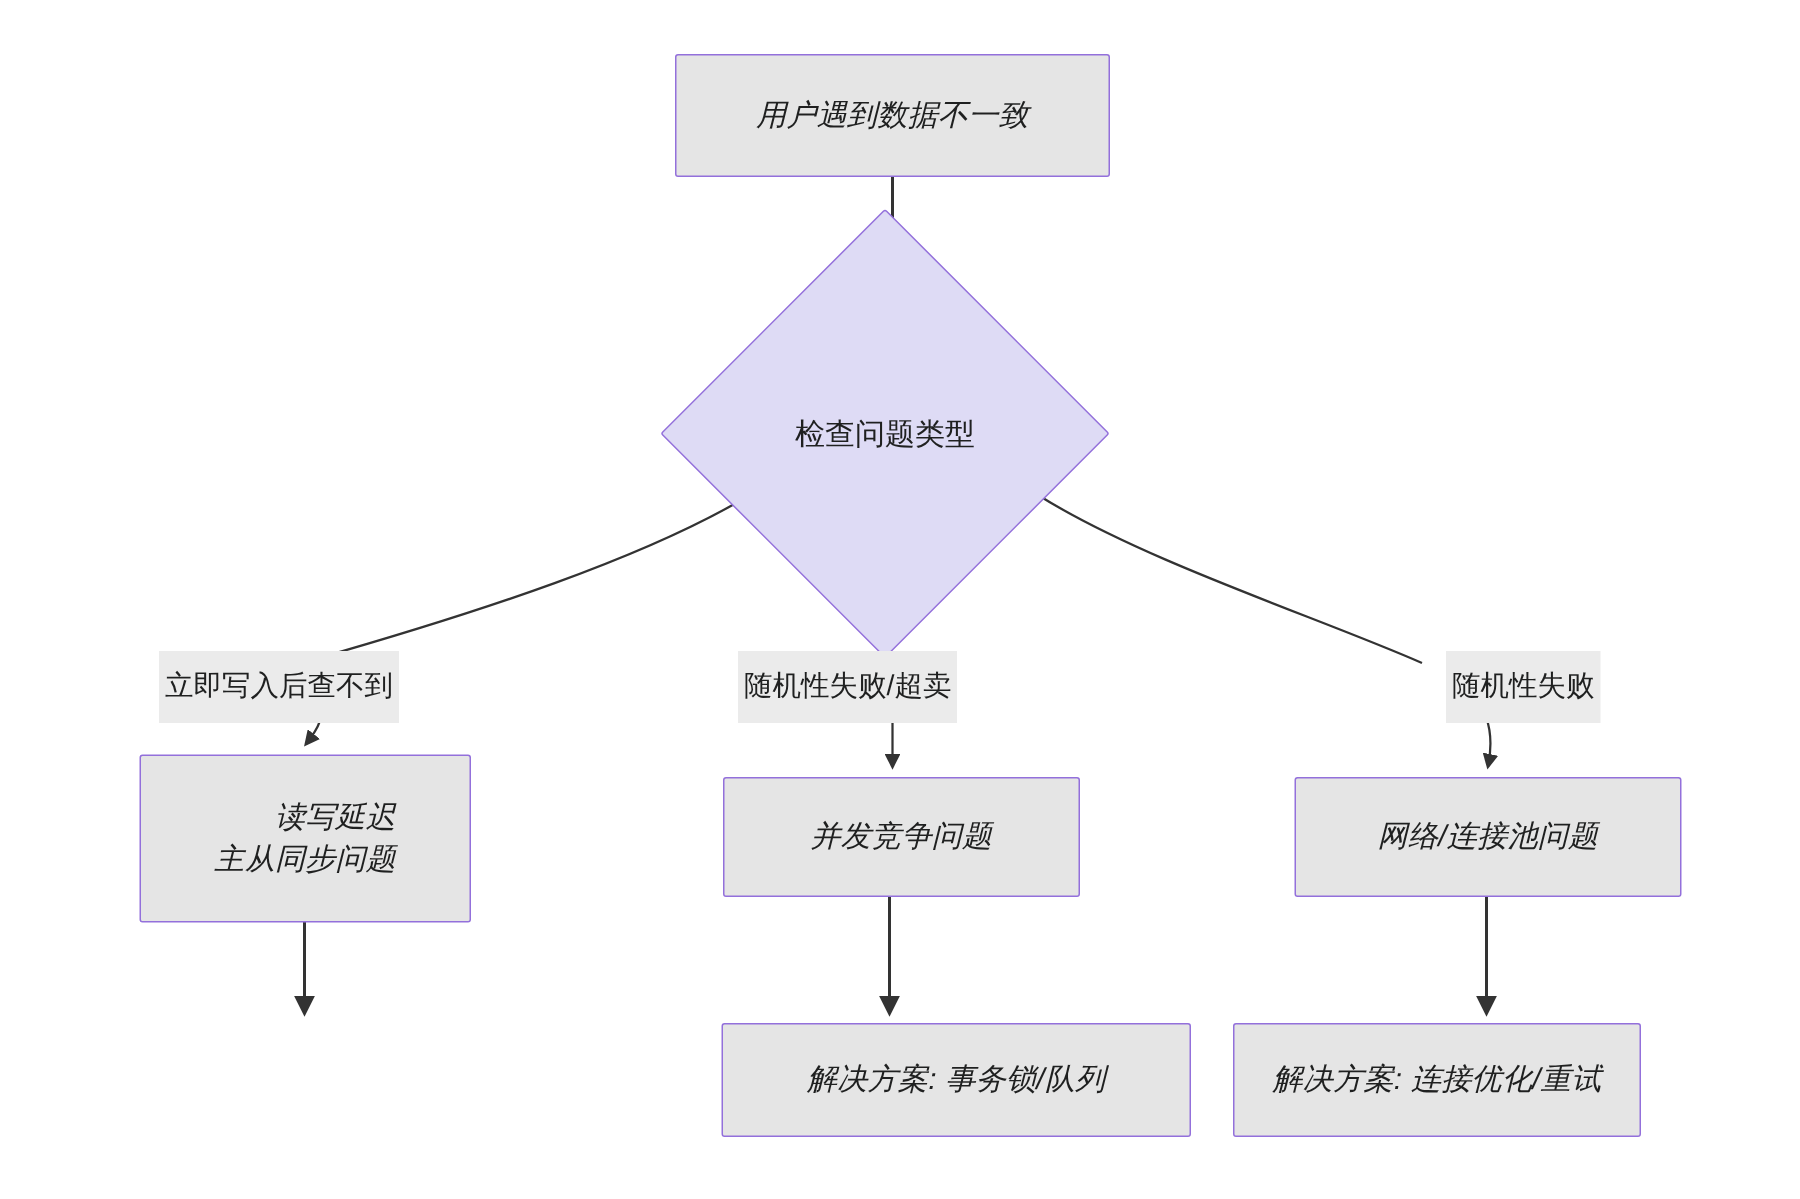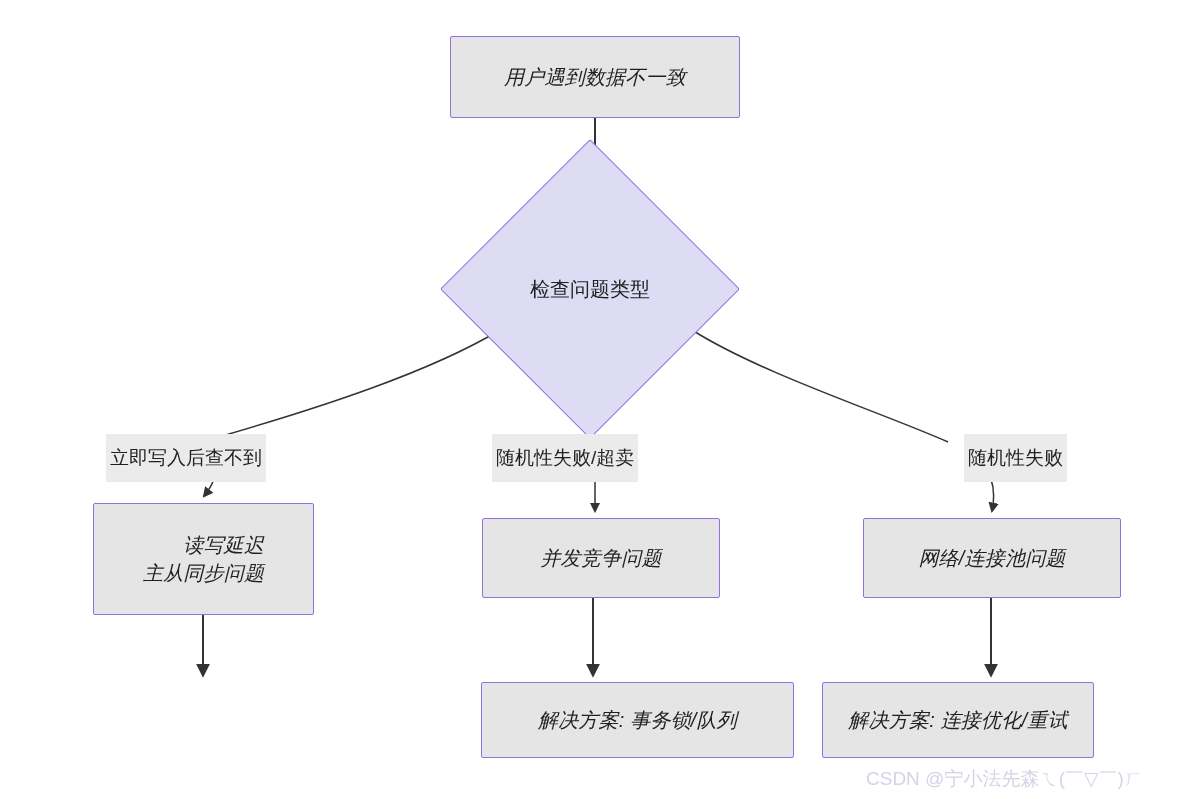--- a/index.html
+++ b/index.html
@@ -152,17 +152,14 @@
     <span>网络/连接池问题</span>
   </div>
 
   <div class="node" style="left:437px; top:682px; width:313px; height:76px;margin-left:44px;">
     <span>解决方案: 事务锁/队列</span>
   </div>
   <div class="node" style="left:822px; top:682px; width:272px; height:76px;">
     <span>解决方案: 连接优化/重试</span>
   </div>
 
-  <div class="watermark" style="left:866px; top:766px;">
-    <span>CSDN @宁小法先森ㄟ(￣▽￣)ㄏ</span>
-  </div>
 
 </div>
 
 </body></html>

